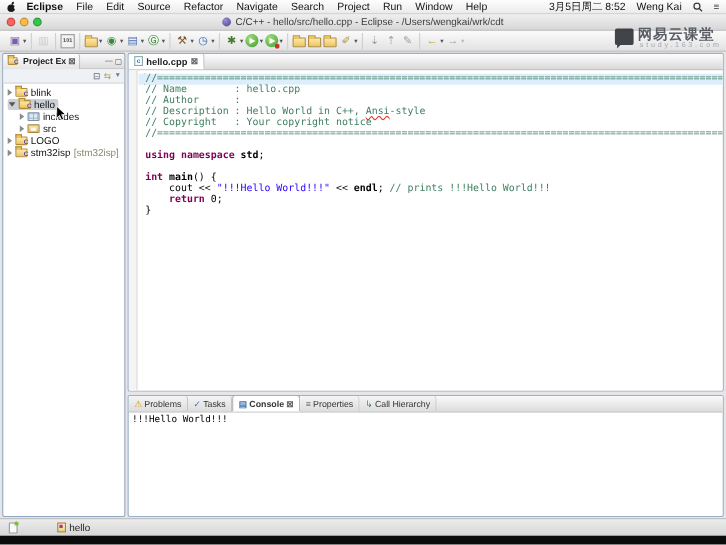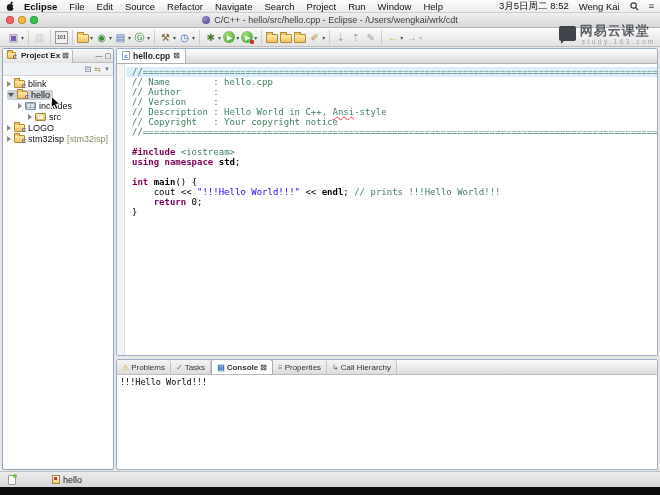--- a/index.html
+++ b/index.html
@@ -328,21 +328,21 @@
           </span>
         </div>
         <div class="trow" style="padding-left: 15px;">
           <span class="" style="display: flex; align-items: center;">
             <span class="tw collapsed"></span>
             <span class="ic includes"></span>
             <span>includes</span>
           </span>
         </div>
         <div class="trow" style="padding-left: 15px;">
-          <span class="" style="display: flex; align-items: center; margin-left: 10px;">
+          <span class="" style="display: flex; align-items: center;">
             <span class="tw collapsed"></span>
             <span class="ic src"></span>
             <span>src</span>
           </span>
         </div>
         <div class="trow" style="padding-left: 4px;">
           <span class="" style="display: flex; align-items: center; text-align: center;">
             <span class="tw collapsed"></span>
             <span class="ic cproj"></span>
             <span>LOGO</span>
@@ -367,26 +367,24 @@
         <span class="closex">⊠</span>
       </span>
     </div>
     <div class="editor-body">
       <div class="ruler"></div>
       <div class="caret"></div>
       <div class="code" id="code-lines">
           <div class="cl cur"><span class="cm">//===============================================================================================</span></div>
           <div class="cl"><span class="cm">// Name        : hello.cpp</span></div>
           <div class="cl"><span class="cm">// Author      :</span></div>
-          <div class="cl"><span class="cm">// Version     :</span></div>
           <div class="cl"><span class="cm">// Description : Hello World in C++, </span><span class="cm misspell">Ansi</span><span class="cm">-style</span></div>
           <div class="cl"><span class="cm">// Copyright   : Your copyright notice</span></div>
           <div class="cl"><span class="cm">//===============================================================================================</span></div>
           <div class="cl">&nbsp;</div>
-          <div class="cl"><span class="kw">#include</span><span class="pl"> </span><span class="inc">&lt;iostream&gt;</span></div>
           <div class="cl"><span class="kw">using</span><span class="pl"> </span><span class="kw">namespace</span><span class="pl"> </span><span class="b">std</span><span class="pl">;</span></div>
           <div class="cl">&nbsp;</div>
           <div class="cl"><span class="kw">int</span><span class="pl"> </span><span class="b">main</span><span class="pl">() {</span></div>
           <div class="cl"><span class="pl">    cout &lt;&lt; </span><span class="str">"!!!Hello World!!!"</span><span class="pl"> &lt;&lt; </span><span class="b">endl</span><span class="pl">; </span><span class="cm">// prints !!!Hello World!!!</span></div>
           <div class="cl"><span class="pl">    </span><span class="kw">return</span><span class="pl"> 0;</span></div>
           <div class="cl"><span class="pl">}</span></div>
         </div>
     </div>
   </div>
 

